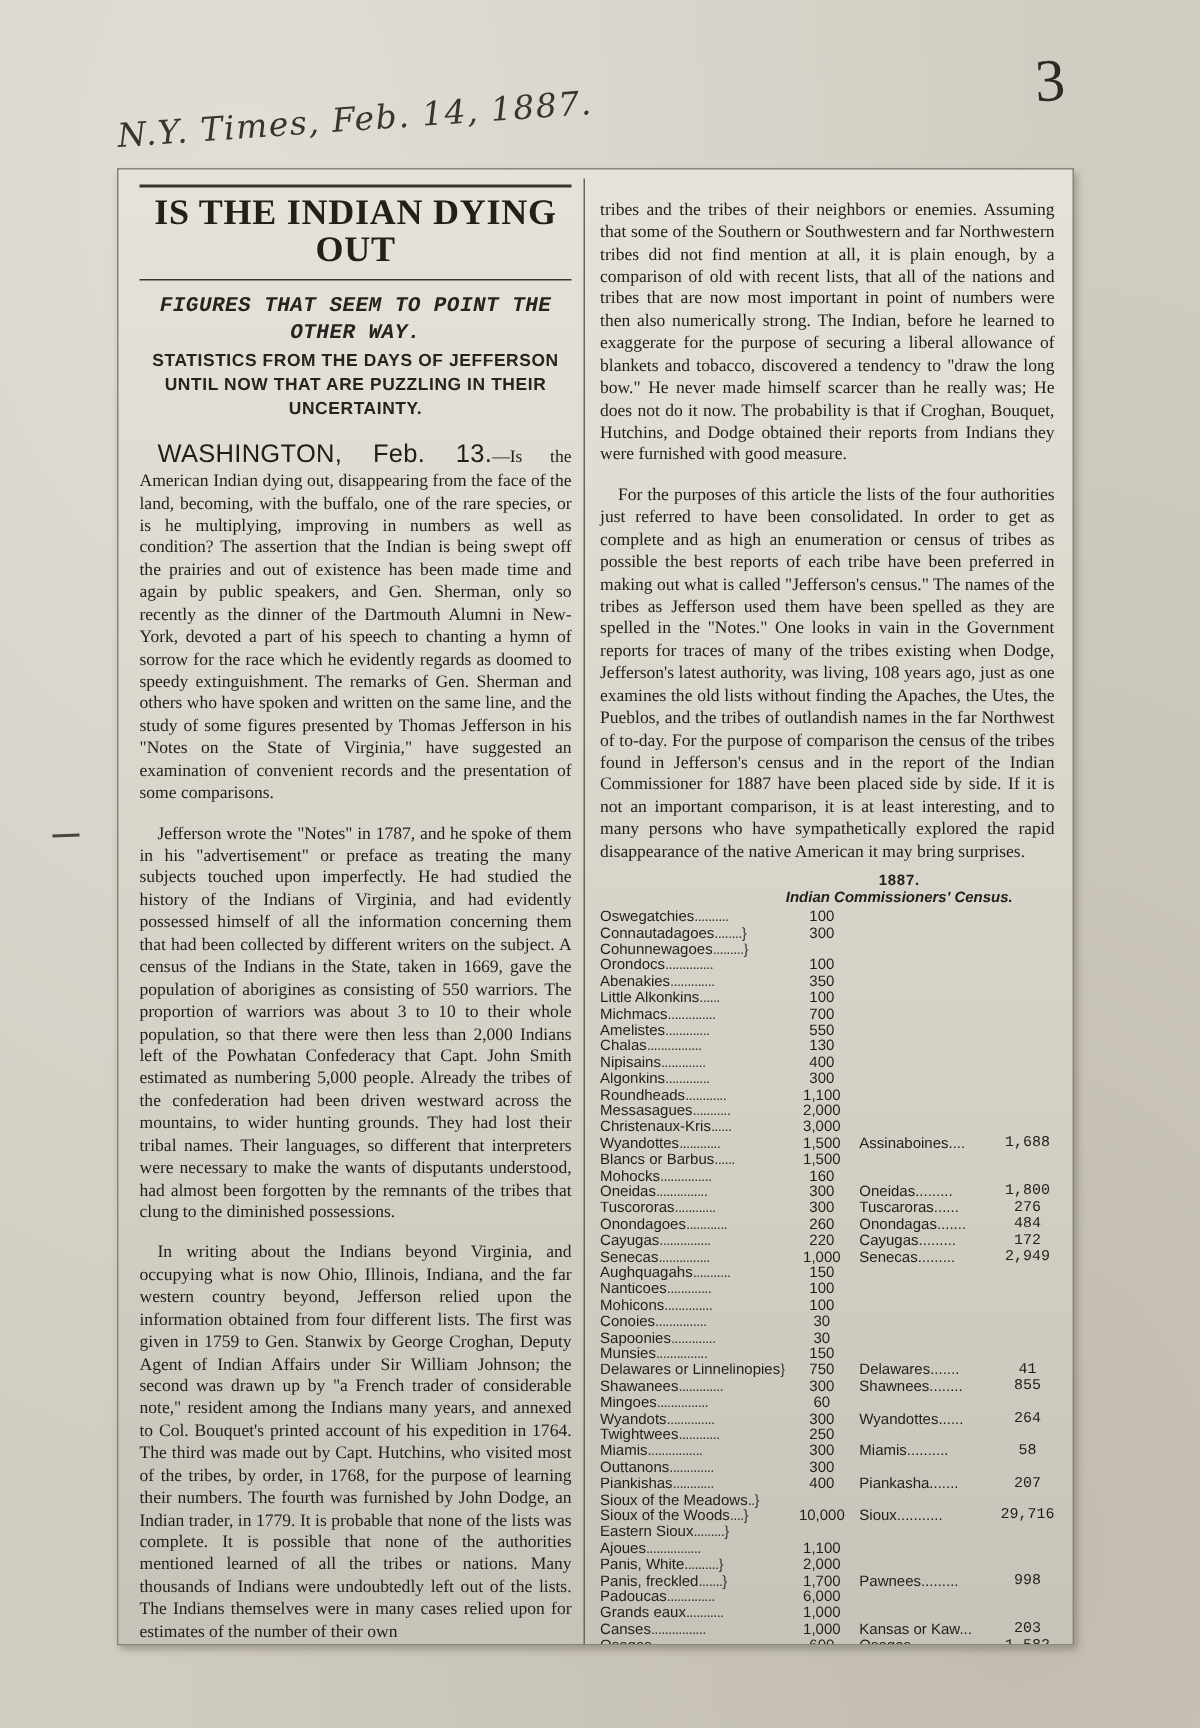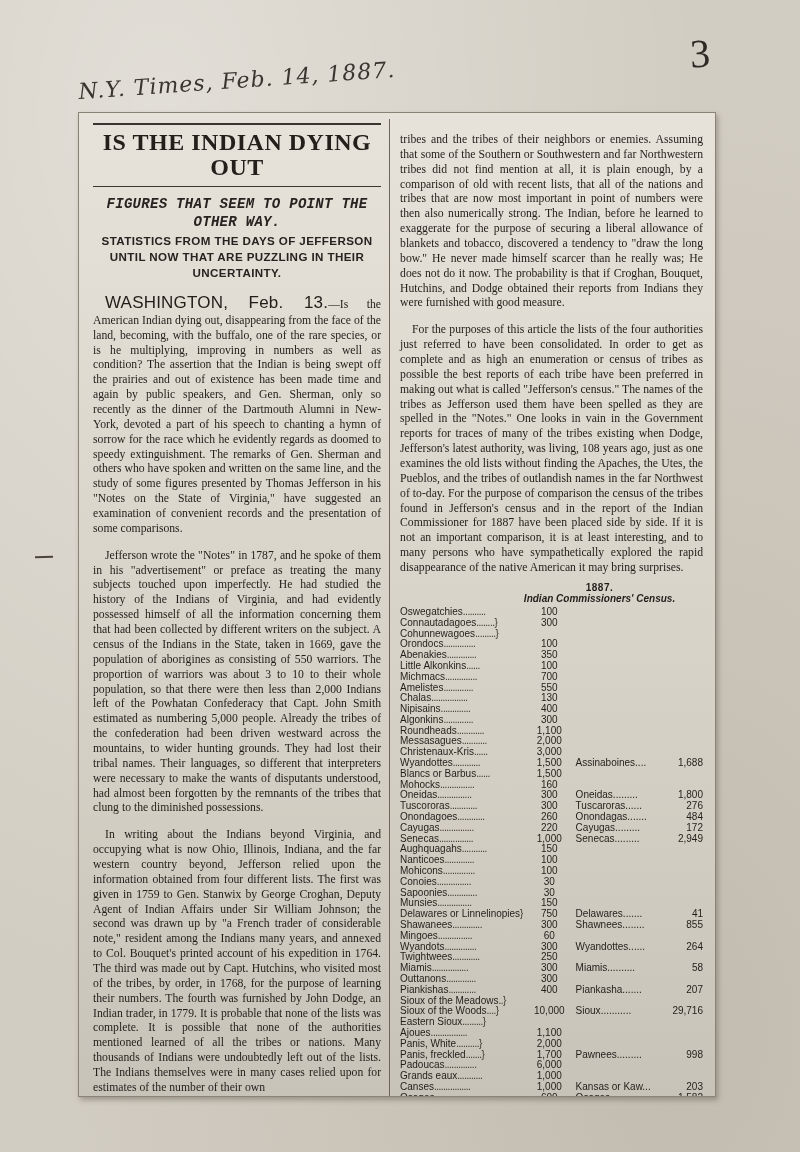--- a/index.html
+++ b/index.html
@@ -194,22 +194,23 @@
   td.num1 {
     width: 60px;
     text-align: center;
     padding-right: 8px;
   }
   td.tribe2 {
     width: 104px;
     padding-left: 8px;
   }
   td.num2 {
-    text-align: right;
+    text-align: center;
     padding-right: 4px;
+    font-family: Liberation Mono, monospace;
   }
 </style>
 </head>
 <body>
 
 <div class="page">
 
   <div class="page-number">3</div>
   <div class="handwritten-note">N.Y. Times, Feb. 14, 1887.</div>
   <div class="margin-mark"></div>

